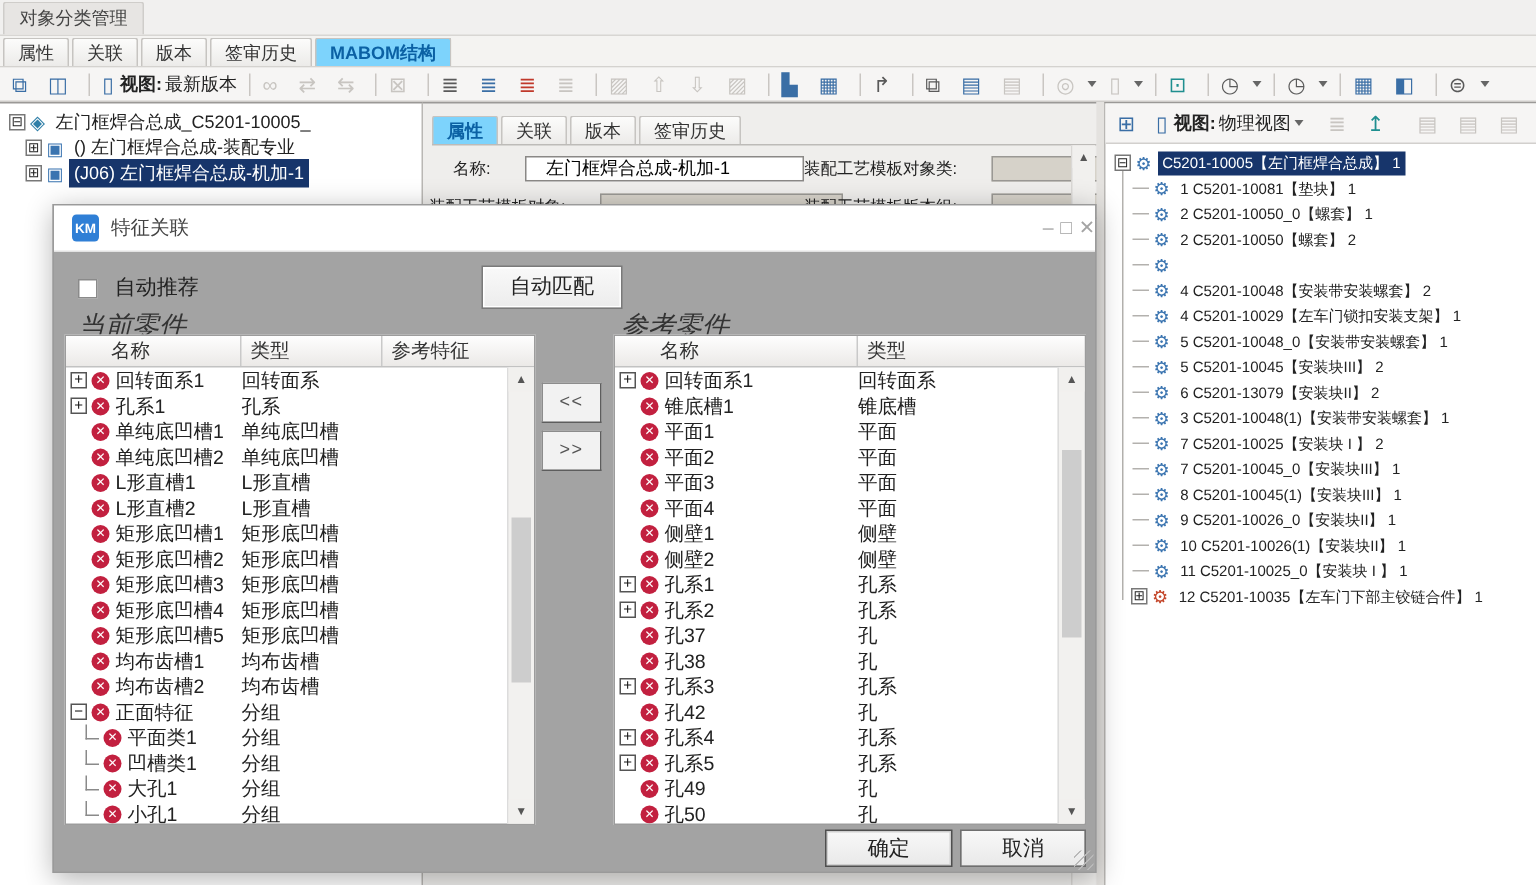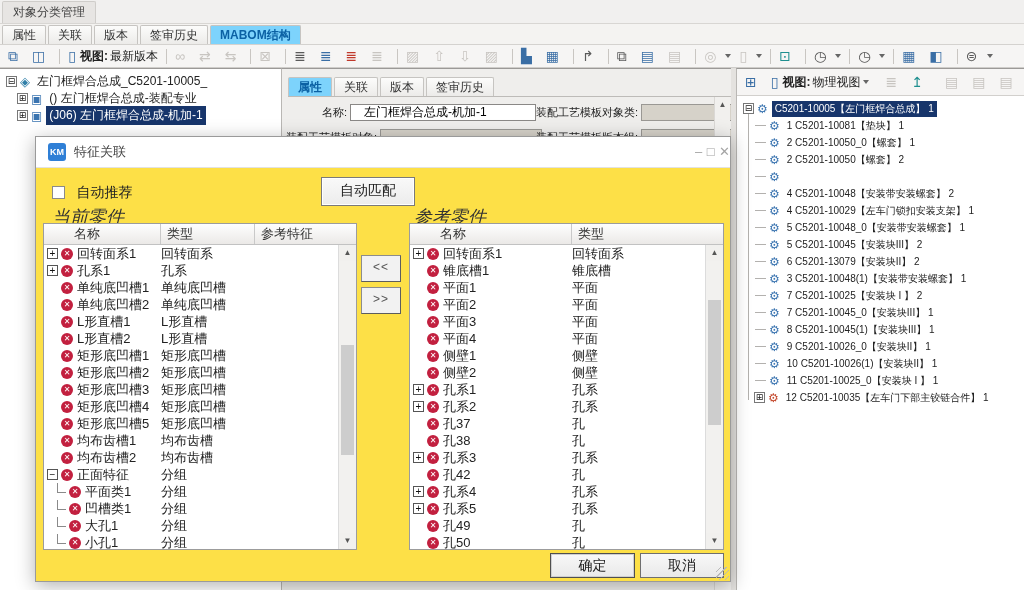--- a/index.html
+++ b/index.html
@@ -49,34 +49,34 @@
   .layers-icon{color:#2f7fa8;font-size:13px;} .part-icon{color:#3a74b0;font-size:12px;}
   .gear-icon{color:#3a74b0;font-size:12px;} .gear-red-icon{color:#c4472b;font-size:12px;}
   .left-tree .rlabel{font-size:12px;} .left-tree{padding-left:2px;}
   .right-tree .rlabel{font-size:10px;}
   .right-tree{position:relative;padding-left:2px;}
   .vline{position:absolute;left:11px;top:16px;height:288px;width:1px;background:#b3b1ae;}
 
   
   .mid-tabs{display:flex;align-items:flex-end;height:20px;margin:7px 0 0 6px;border-bottom:1px solid #bdbbb8;padding-bottom:0;}
   .form{padding:7px 4px 0 4px;display:grid;grid-template-columns:250px 196px;row-gap:8px;}
-  .mfield{display:flex;align-items:center;}
+  .mfield{display:flex;align-items:center;gap:20px;}
   .mlabel{font-size:11px;color:#222;text-align:right;flex:1;margin-right:3px;white-space:nowrap;}
   .minput{height:17px;border:1px solid #8a8886;background:#fff;font-size:12px;padding:0 13px;box-sizing:border-box;font-family:inherit;}
   .mfield.disabled .minput{background:#d6d2c9;border:1px solid #9a9894;}
   .mfield:nth-child(1) .minput{width:186px;} .mfield:nth-child(2) .minput{width:123px;}
   .mfield:nth-child(3) .minput{width:162px;} .mfield:nth-child(4) .minput{width:123px;}
   .midsb{position:absolute;top:28px;right:1px;width:15px;bottom:0;background:#f1f0ee;border-left:1px solid #dad8d5;}
   .sarrow{height:15px;text-align:center;font-size:8px;line-height:15px;color:#555;background:#f1f0ee;}
 
   
   .rtoolbar{height:26px;background:#f6f5f4;border-bottom:1px solid #d2d0cd;display:flex;align-items:center;padding-left:4px;white-space:nowrap;overflow:hidden;}
 
   
-  .dialog{left:35px;top:136px;width:696px;height:446px;background:#fde047;border:1px solid #9a9a9a;box-shadow:0 4px 18px rgba(0,0,0,.3);box-sizing:border-box;}
+  .dialog{left:35px;top:136px;width:696px;height:446px;background:#a3a3a3;border:1px solid #9a9a9a;box-shadow:0 4px 18px rgba(0,0,0,.3);box-sizing:border-box;}
   .dlg-title{height:30px;background:#fff;display:flex;align-items:center;border-bottom:1px solid #e2e2e2;}
   .dlg-logo{width:18px;height:18px;background:#2f7fd6;border-radius:3px;color:#fff;font-size:9px;font-weight:bold;text-align:center;line-height:18px;margin:0 8px 0 12px;flex:none;}
   .dlg-caption{font-size:13px;color:#444;flex:1;}
   .wbtn{width:44px;height:30px;text-align:center;line-height:30px;color:#a4a4a4;font-size:13px;}
   .dlg-body{position:absolute;top:30px;left:0;right:0;bottom:0;}
   .cbx{width:13px;height:13px;box-sizing:border-box;border:1px solid #8a8a8a;background:#fff;display:inline-block;vertical-align:middle;}
   .cbx-label{font-size:14px;color:#222;margin-left:7px;vertical-align:middle;}
   .cbx-row{left:16px;top:16px;}
   .btn-automatch{left:285px;top:10px;width:92px;height:27px;border:1px solid #7a7a7a;background:linear-gradient(#f9f9f9,#ececec);font-size:14px;color:#222;text-align:center;line-height:25px;box-shadow:inset 0 0 0 1px #fff;}
   .grp-label{font-size:18px;color:#333;font-style:italic;}

